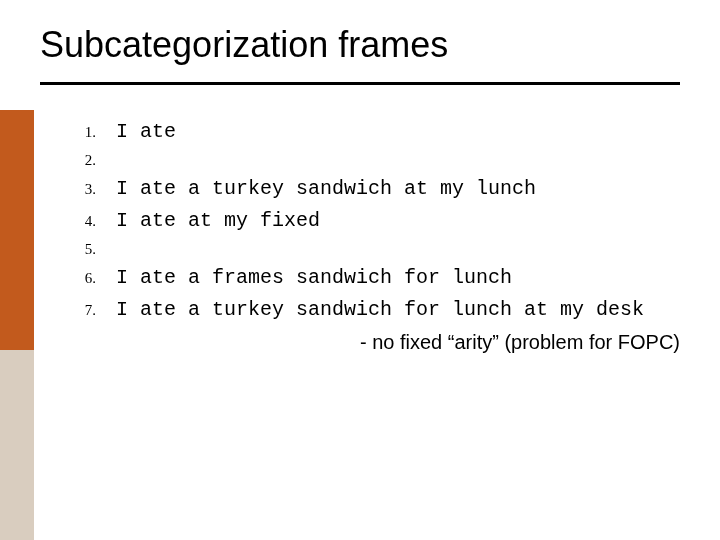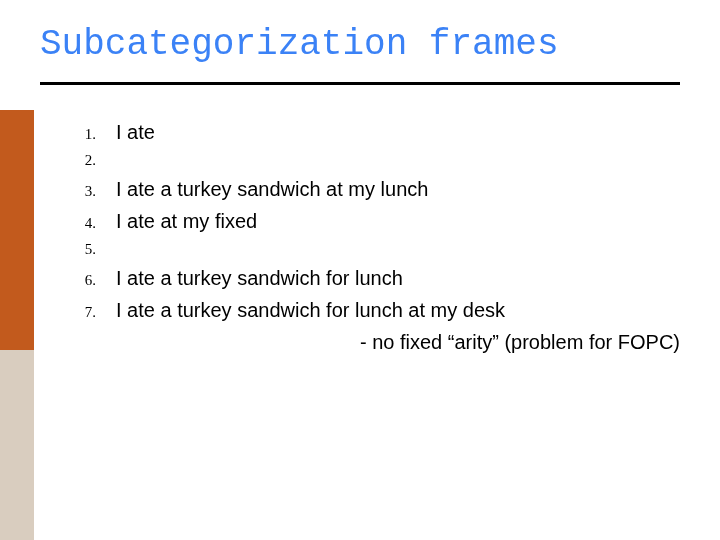--- a/index.html
+++ b/index.html
@@ -17,22 +17,22 @@
     width: 720px;
     height: 540px;
     box-sizing: border-box;
   }
   .title {
     position: absolute;
     left: 40px;
     top: 24px;
     font-size: 36px;
     font-weight: 400;
-    font-family: Liberation Mono, monospace;
-    color: #3b82f6;
+    font-family: Liberation Sans, sans-serif;
+    color: #000000;
   }
   .rule {
     position: absolute;
     left: 40px;
     top: 82px;
     width: 640px;
     height: 0;
     border-top: 3px solid #000;
   }
   .sidebar-top {
@@ -65,21 +65,21 @@
     margin-bottom: 4px;
   }
   .num {
     width: 36px;
     text-align: right;
     font-family: Georgia, "Times New Roman", serif;
     font-size: 15px;
     padding-right: 20px;
   }
   .txt {
-    font-family: Liberation Sans, sans-serif;
+    font-family: Liberation Mono, monospace;
     font-size: 20px;
   }
   .footnote {
     margin-left: 56px;
     font-family: Arial, Helvetica, sans-serif;
     font-size: 20px;
     margin-top: 2px;
     text-align: right;
   }
 </style>
@@ -107,21 +107,21 @@
     </div>
     <div class="row">
       <span class="num">4.</span>
       <span class="txt">I ate at my fixed</span>
     </div>
     <div class="row">
       <span class="num">5.</span>
     </div>
     <div class="row">
       <span class="num">6.</span>
-      <span class="txt">I ate a turkey sandwich for lunch</span>
+      <span class="txt">I ate a frames sandwich for lunch</span>
     </div>
     <div class="row">
       <span class="num">7.</span>
       <span class="txt">I ate a turkey sandwich for lunch at my desk</span>
     </div>
     <div class="footnote">- no fixed “arity” (problem for FOPC)</div>
   </div>
 </div>
 
 </body></html>

